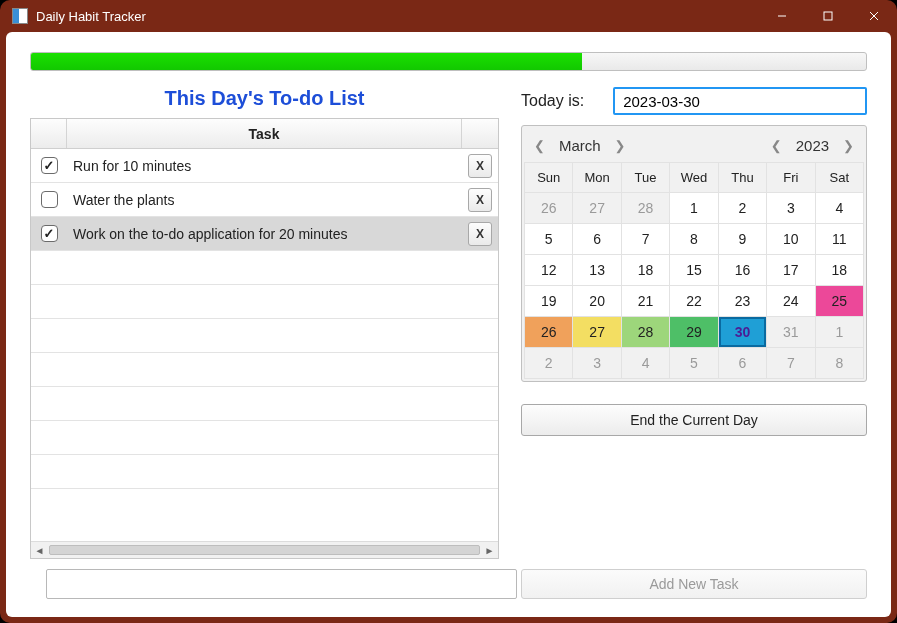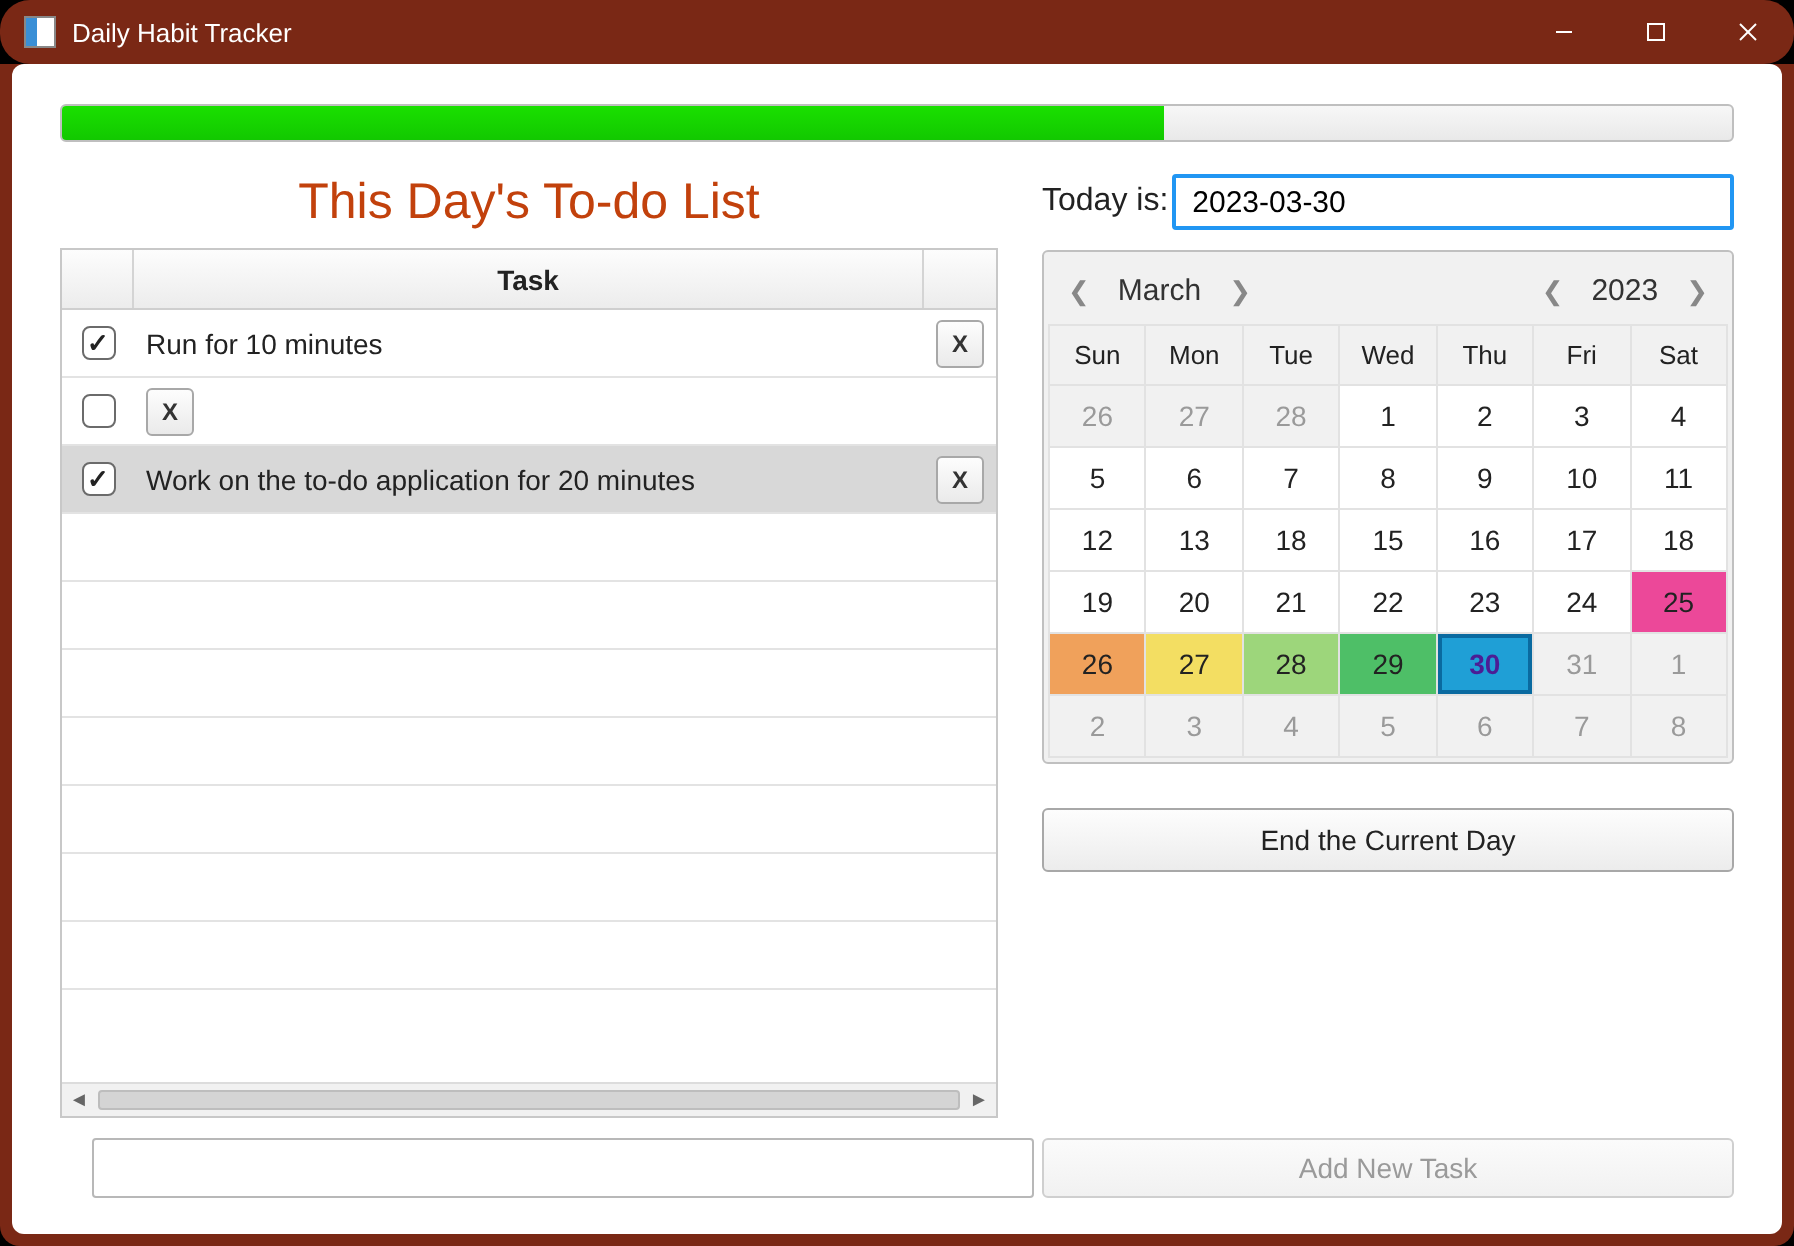--- a/index.html
+++ b/index.html
@@ -8,21 +8,20 @@
 
   
   .titlebar {
     height: 32px;
     background: #7a2815;
     color: #fff;
     display: flex;
     align-items: center;
     font-size: 13px;
     user-select: none;
-    border-radius: 15px;
   }
   .titlebar .appicon {
     width: 16px; height: 16px;
     margin: 0 8px 0 12px;
     background: linear-gradient(to right, #3a8fd6 40%, #fff 40%);
     border: 1px solid #888;
   }
   .titlebar .title { flex: 0 0 auto; }
   .titlebar .spacer { flex: 1; }
   .titlebar .winbtn {
@@ -65,25 +64,25 @@
   .columns {
     display: flex;
     gap: 22px;
     flex: 1;
     min-height: 0;
   }
   .left-col { flex: 1; display: flex; flex-direction: column; min-width: 0;}
   .right-col { width: 346px; display: flex; flex-direction: column; }
 
   .list-heading {
-    font-size: 25px;
-    font-weight: 400;
+    font-size: 20px;
+    font-weight: 700;
     text-align: center;
     margin: 6px 0 8px 0;
-    color: #c2410c;
+    color: #1d4ed8;
   }
 
   
   .task-table-wrap {
     flex: 1;
     border: 1px solid #c8c8c8;
     background: #fff;
     display: flex;
     flex-direction: column;
     min-height: 0;
@@ -152,21 +151,21 @@
     width: 17px; height: 17px;
     display:flex; align-items:center; justify-content:center;
     color:#666; font-size:10px;
   }
   .hscroll .thumb {
     flex:1; height:10px; margin:0 1px;
     background:#d4d4d4; border:1px solid #bdbdbd; border-radius:2px;
   }
 
   
-  .date-row { display:flex; align-items:center; gap:2px; margin:6px 0 10px 0; }
+  .date-row { display:flex; align-items:center; gap:29px; margin:6px 0 10px 0; }
   .date-label { font-size:16px; color:#222; }
   .date-input {
     flex:1;
     height:28px;
     border: 2px solid #2196f3;
     border-radius: 2px;
     padding: 0 8px;
     font-size:15px;
     outline:none;
   }
@@ -299,20 +298,21 @@
                 </div>
                 <div class="cell task">Run for 10 minutes</div>
                 <div class="cell del">
                   <div class="xbtn">X</div>
                 </div>
               </div>
               <div class="task-row">
                 <div class="cell chk">
                   <div class="chkbox"></div>
                 </div>
+                <div class="cell task">Water the plants</div>
                 <div class="cell del">
                   <div class="xbtn">X</div>
                 </div>
               </div>
               <div class="task-row selected">
                 <div class="cell chk">
                   <div class="chkbox checked"></div>
                 </div>
                 <div class="cell task">Work on the to-do application for 20 minutes</div>
                 <div class="cell del">

